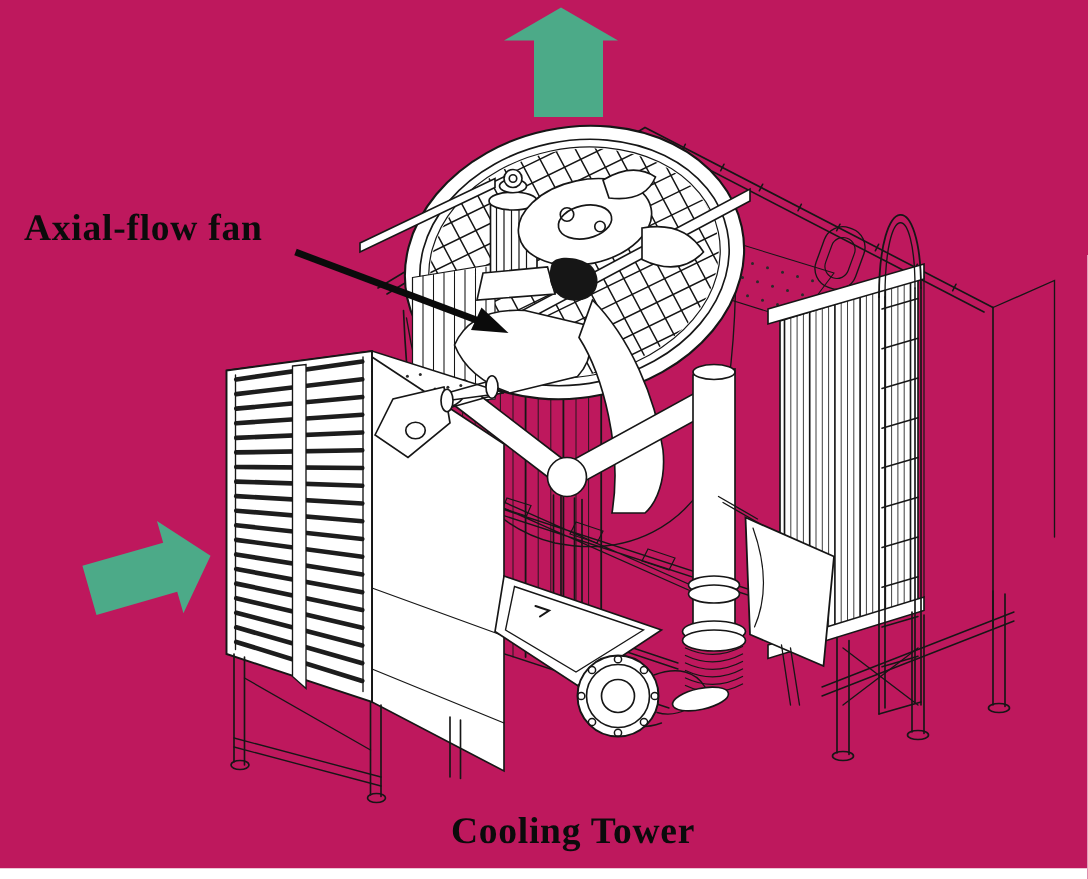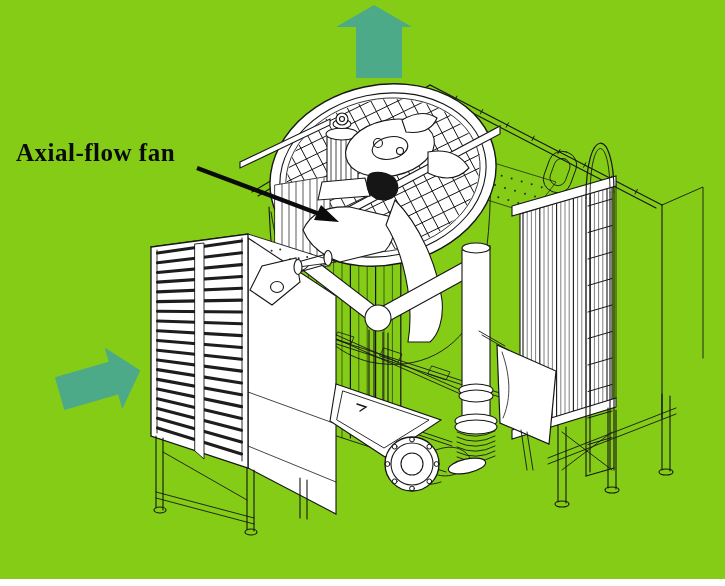--- a/index.html
+++ b/index.html
@@ -1,16 +1,16 @@
 <!DOCTYPE html>
 <html><head>
 <meta charset="utf-8">
 <style>
   html,body{margin:0;padding:0;background:#ffffff;}
-  #stage{position:relative;width:725px;height:579px;background:#84cc16;overflow:hidden;
+  #stage{position:relative;width:725px;height:579px;background:#be185d;overflow:hidden;
          font-family:"Liberation Serif", serif;}
   #art-svg{position:absolute;left:0;top:0;}
   .fig-label{position:absolute;color:#0b0b0b;font-weight:700;font-size:25px;line-height:1.1;
              white-space:nowrap;letter-spacing:0.5px;}
   #fan-label{left:16px;top:139px;}
   #caption{left:382px;top:541px;transform:translateX(-50%);}
 </style>
 </head>
 <body>
 
@@ -421,13 +421,14 @@
   <polygon points="374,5 412,27 402,27 402,78 356,78 356,27 336,27" fill="#4caa88"></polygon>
   <polygon points="-42,-17 14,-17 14,-32 42,0 14,32 14,17 -42,17" transform="translate(100,382) rotate(-16)" fill="#4caa88"></polygon>
 
   <g>
     <line x1="197" y1="168" x2="322" y2="215" stroke="#0b0b0b" stroke-width="4.5"></line>
     <polygon points="339,222 314,220 321,205" fill="#0b0b0b" stroke="none"></polygon>
   </g>
 </svg>
 
 <div id="fan-label" class="fig-label">Axial-flow fan</div>
+<div id="caption" class="fig-label">Cooling Tower</div>
 </div>
 
 </body></html>

